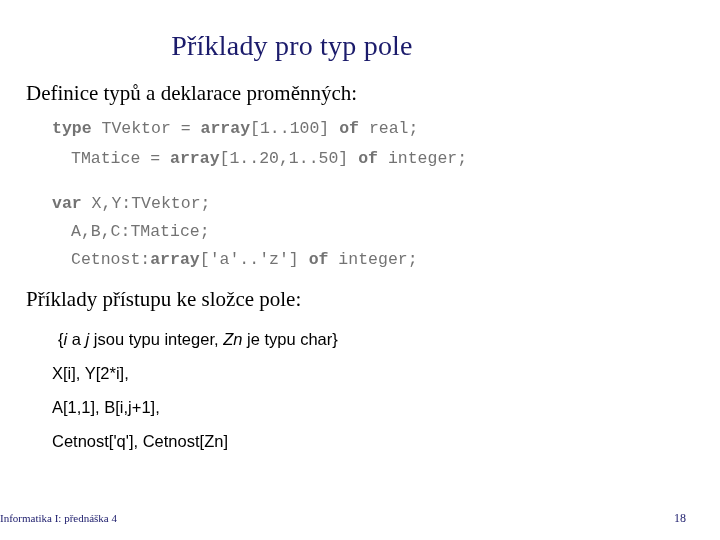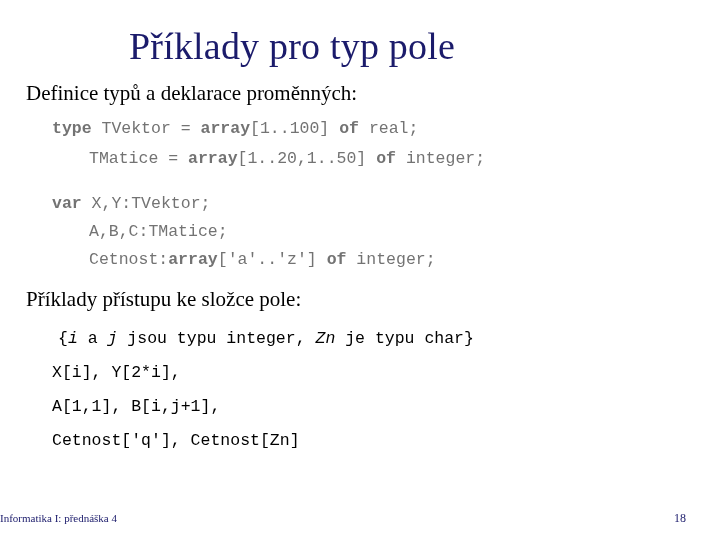--- a/index.html
+++ b/index.html
@@ -22,21 +22,21 @@
   }
 
   
   .slide-title {
     position: absolute;
     left: 0;
     top: 28px;
     width: 584px;
     text-align: center;
     font-family: "Liberation Serif", serif;
-    font-size: 38px;
+    font-size: 28px;
     line-height: 36px;
     color: #1b1b6b;
     letter-spacing: 0.2px;
   }
 
   
   .body-area {
     position: absolute;
     left: 0;
     top: 80px;
@@ -61,28 +61,28 @@
   }
   .code-line {
     font-family: "Liberation Mono", monospace;
     font-size: 16.5px;
     line-height: 30px;
     color: #737373;
     white-space: pre;
     margin: 0;
   }
   .code-line.i0 { padding-left: 52px; }
-  .code-line.i1 { padding-left: 89px; }
+  .code-line.i1 { padding-left: 71px; }
   .code-line.tight { line-height: 28px; }
   .kw { font-weight: bold; }
   .it { font-style: italic; }
   .gap-md { height: 16px; }
 
   .expr-line {
-    font-family: Liberation Mono, monospace;
+    font-family: Liberation Sans, sans-serif;
     font-size: 16.5px;
     line-height: 34px;
     color: #000000;
     white-space: pre;
     margin: 0;
     padding-left: 52px;
   }
   .expr-line.comment { padding-left: 58px; }
 
   

